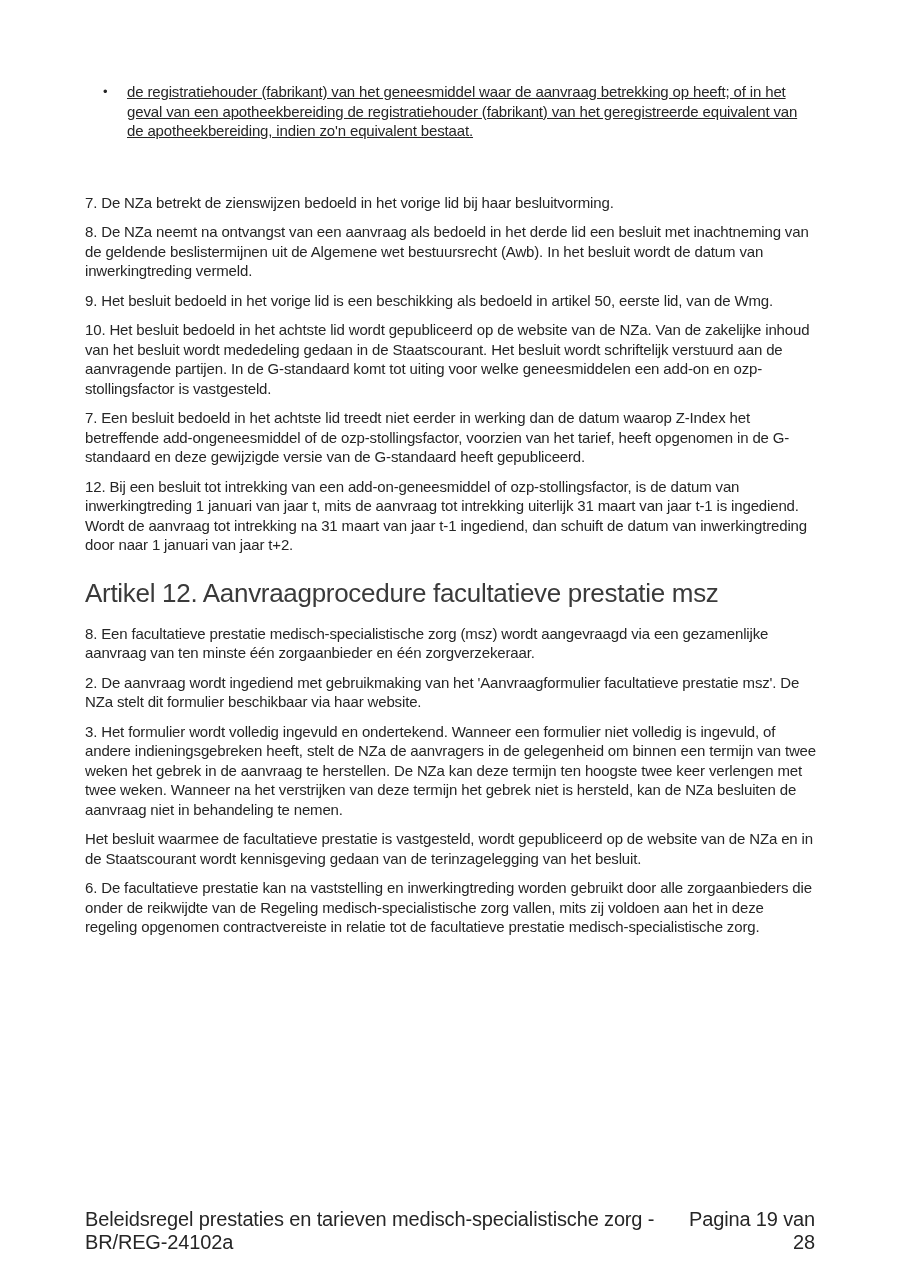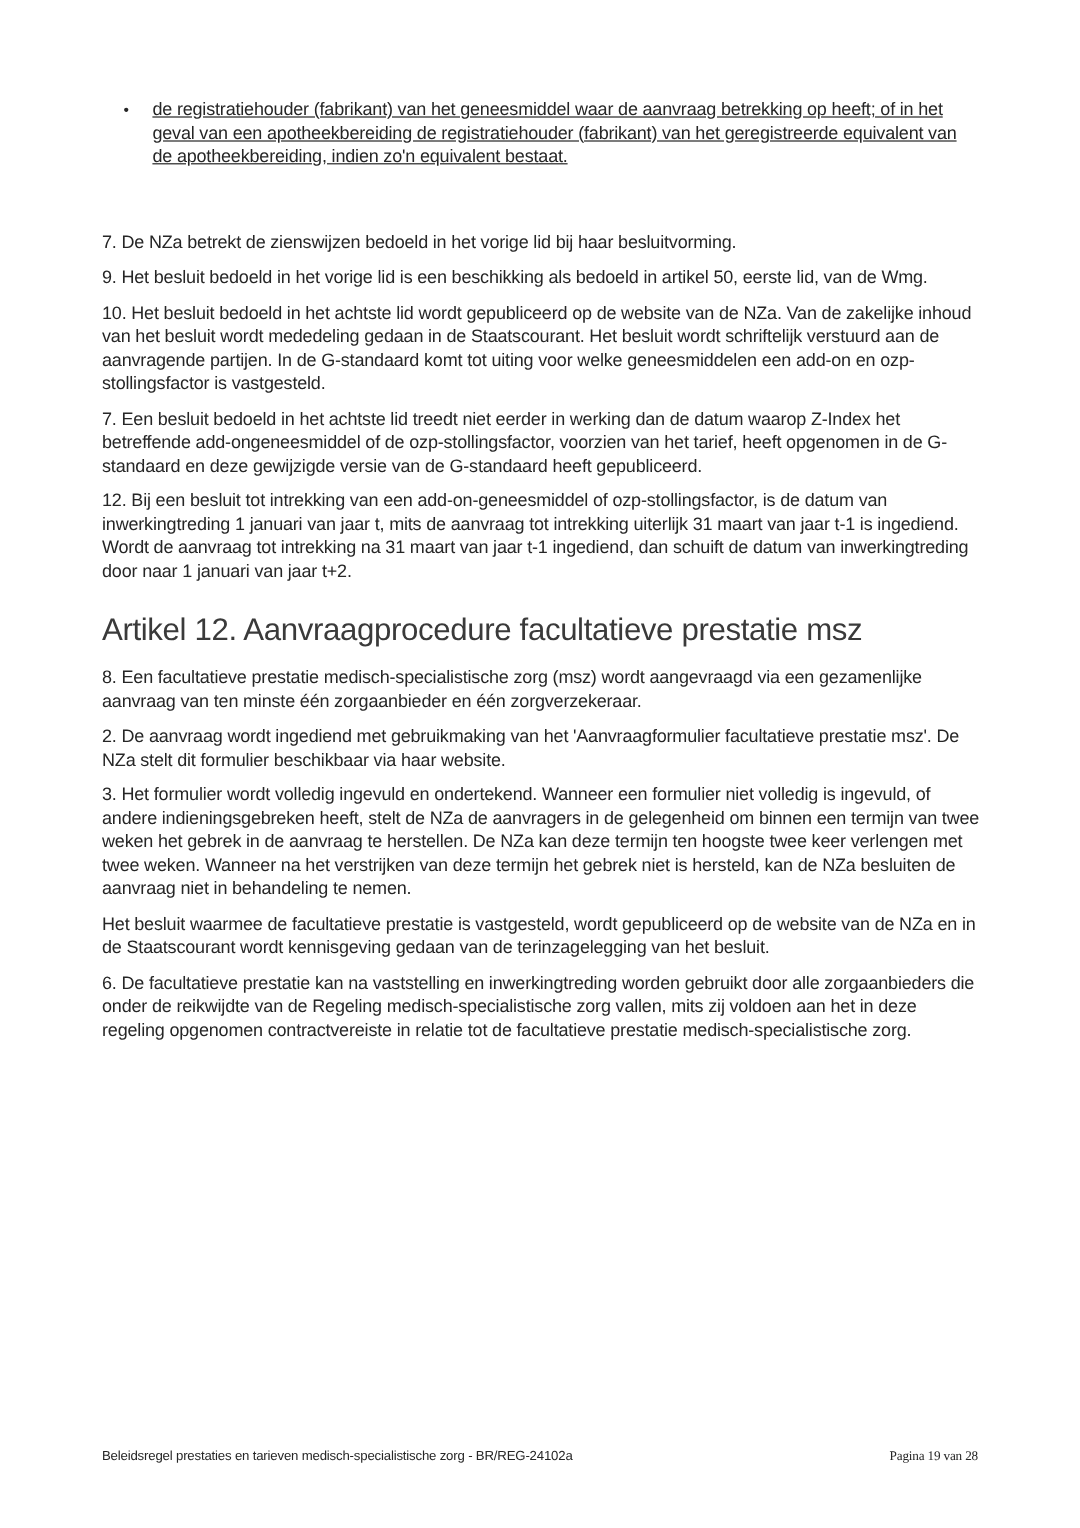--- a/index.html
+++ b/index.html
@@ -63,41 +63,42 @@
     color: #3a3a3a;
     margin: 21px 0 14px 0;
   }
   .footer {
     position: absolute;
     left: 85px;
     right: 85px;
     top: 1208px;
     display: flex;
     justify-content: space-between;
-    font-size: 11px;
+    font-size: 20px;
     letter-spacing: -0.15px;
     color: #262626;
   }
   .footer-left { text-align: left; }
-  .footer-right { text-align: right; font-family: Liberation Serif, serif; }
+  .footer-right { text-align: right; }
 </style>
 </head>
 <body>
 
 <div class="page">
   <div class="content">
 
     <div class="bullet-list">
       <div class="bullet-item">
         <span class="bullet-marker">•</span>
         <span class="bullet-text">de registratiehouder (fabrikant) van het geneesmiddel waar de aanvraag betrekking op heeft; of in het geval van een apotheekbereiding de registratiehouder (fabrikant) van het geregistreerde equivalent van de apotheekbereiding, indien zo'n equivalent bestaat.</span>
       </div>
     </div>
 
     <p class="para">7. De NZa betrekt de zienswijzen bedoeld in het vorige lid bij haar besluitvorming.</p>
+    <p class="para">8. De NZa neemt na ontvangst van een aanvraag als bedoeld in het derde lid een besluit met inachtneming van de geldende beslistermijnen uit de Algemene wet bestuursrecht (Awb). In het besluit wordt de datum van inwerkingtreding vermeld.</p>
     <p class="para">9. Het besluit bedoeld in het vorige lid is een beschikking als bedoeld in artikel 50, eerste lid, van de Wmg.</p>
     <p class="para">10. Het besluit bedoeld in het achtste lid wordt gepubliceerd op de website van de NZa. Van de zakelijke inhoud van het besluit wordt mededeling gedaan in de Staatscourant. Het besluit wordt schriftelijk verstuurd aan de aanvragende partijen. In de G-standaard komt tot uiting voor welke geneesmiddelen een add-on en ozp-stollingsfactor is vastgesteld.</p>
     <p class="para">7. Een besluit bedoeld in het achtste lid treedt niet eerder in werking dan de datum waarop Z-Index het betreffende add-ongeneesmiddel of de ozp-stollingsfactor, voorzien van het tarief, heeft opgenomen in de G-standaard en deze gewijzigde versie van de G-standaard heeft gepubliceerd.</p>
     <p class="para">12. Bij een besluit tot intrekking van een add-on-geneesmiddel of ozp-stollingsfactor, is de datum van inwerkingtreding 1 januari van jaar t, mits de aanvraag tot intrekking uiterlijk 31 maart van jaar t-1 is ingediend. Wordt de aanvraag tot intrekking na 31 maart van jaar t-1 ingediend, dan schuift de datum van inwerkingtreding door naar 1 januari van jaar t+2.</p>
 
     <h1 class="article-heading">Artikel 12. Aanvraagprocedure facultatieve prestatie msz</h1>
 
     <p class="para">8. Een facultatieve prestatie medisch-specialistische zorg (msz) wordt aangevraagd via een gezamenlijke aanvraag van ten minste één zorgaanbieder en één zorgverzekeraar.</p>
     <p class="para">2. De aanvraag wordt ingediend met gebruikmaking van het 'Aanvraagformulier facultatieve prestatie msz'. De NZa stelt dit formulier beschikbaar via haar website.</p>
     <p class="para">3. Het formulier wordt volledig ingevuld en ondertekend. Wanneer een formulier niet volledig is ingevuld, of andere indieningsgebreken heeft, stelt de NZa de aanvragers in de gelegenheid om binnen een termijn van twee weken het gebrek in de aanvraag te herstellen. De NZa kan deze termijn ten hoogste twee keer verlengen met twee weken. Wanneer na het verstrijken van deze termijn het gebrek niet is hersteld, kan de NZa besluiten de aanvraag niet in behandeling te nemen.</p>

